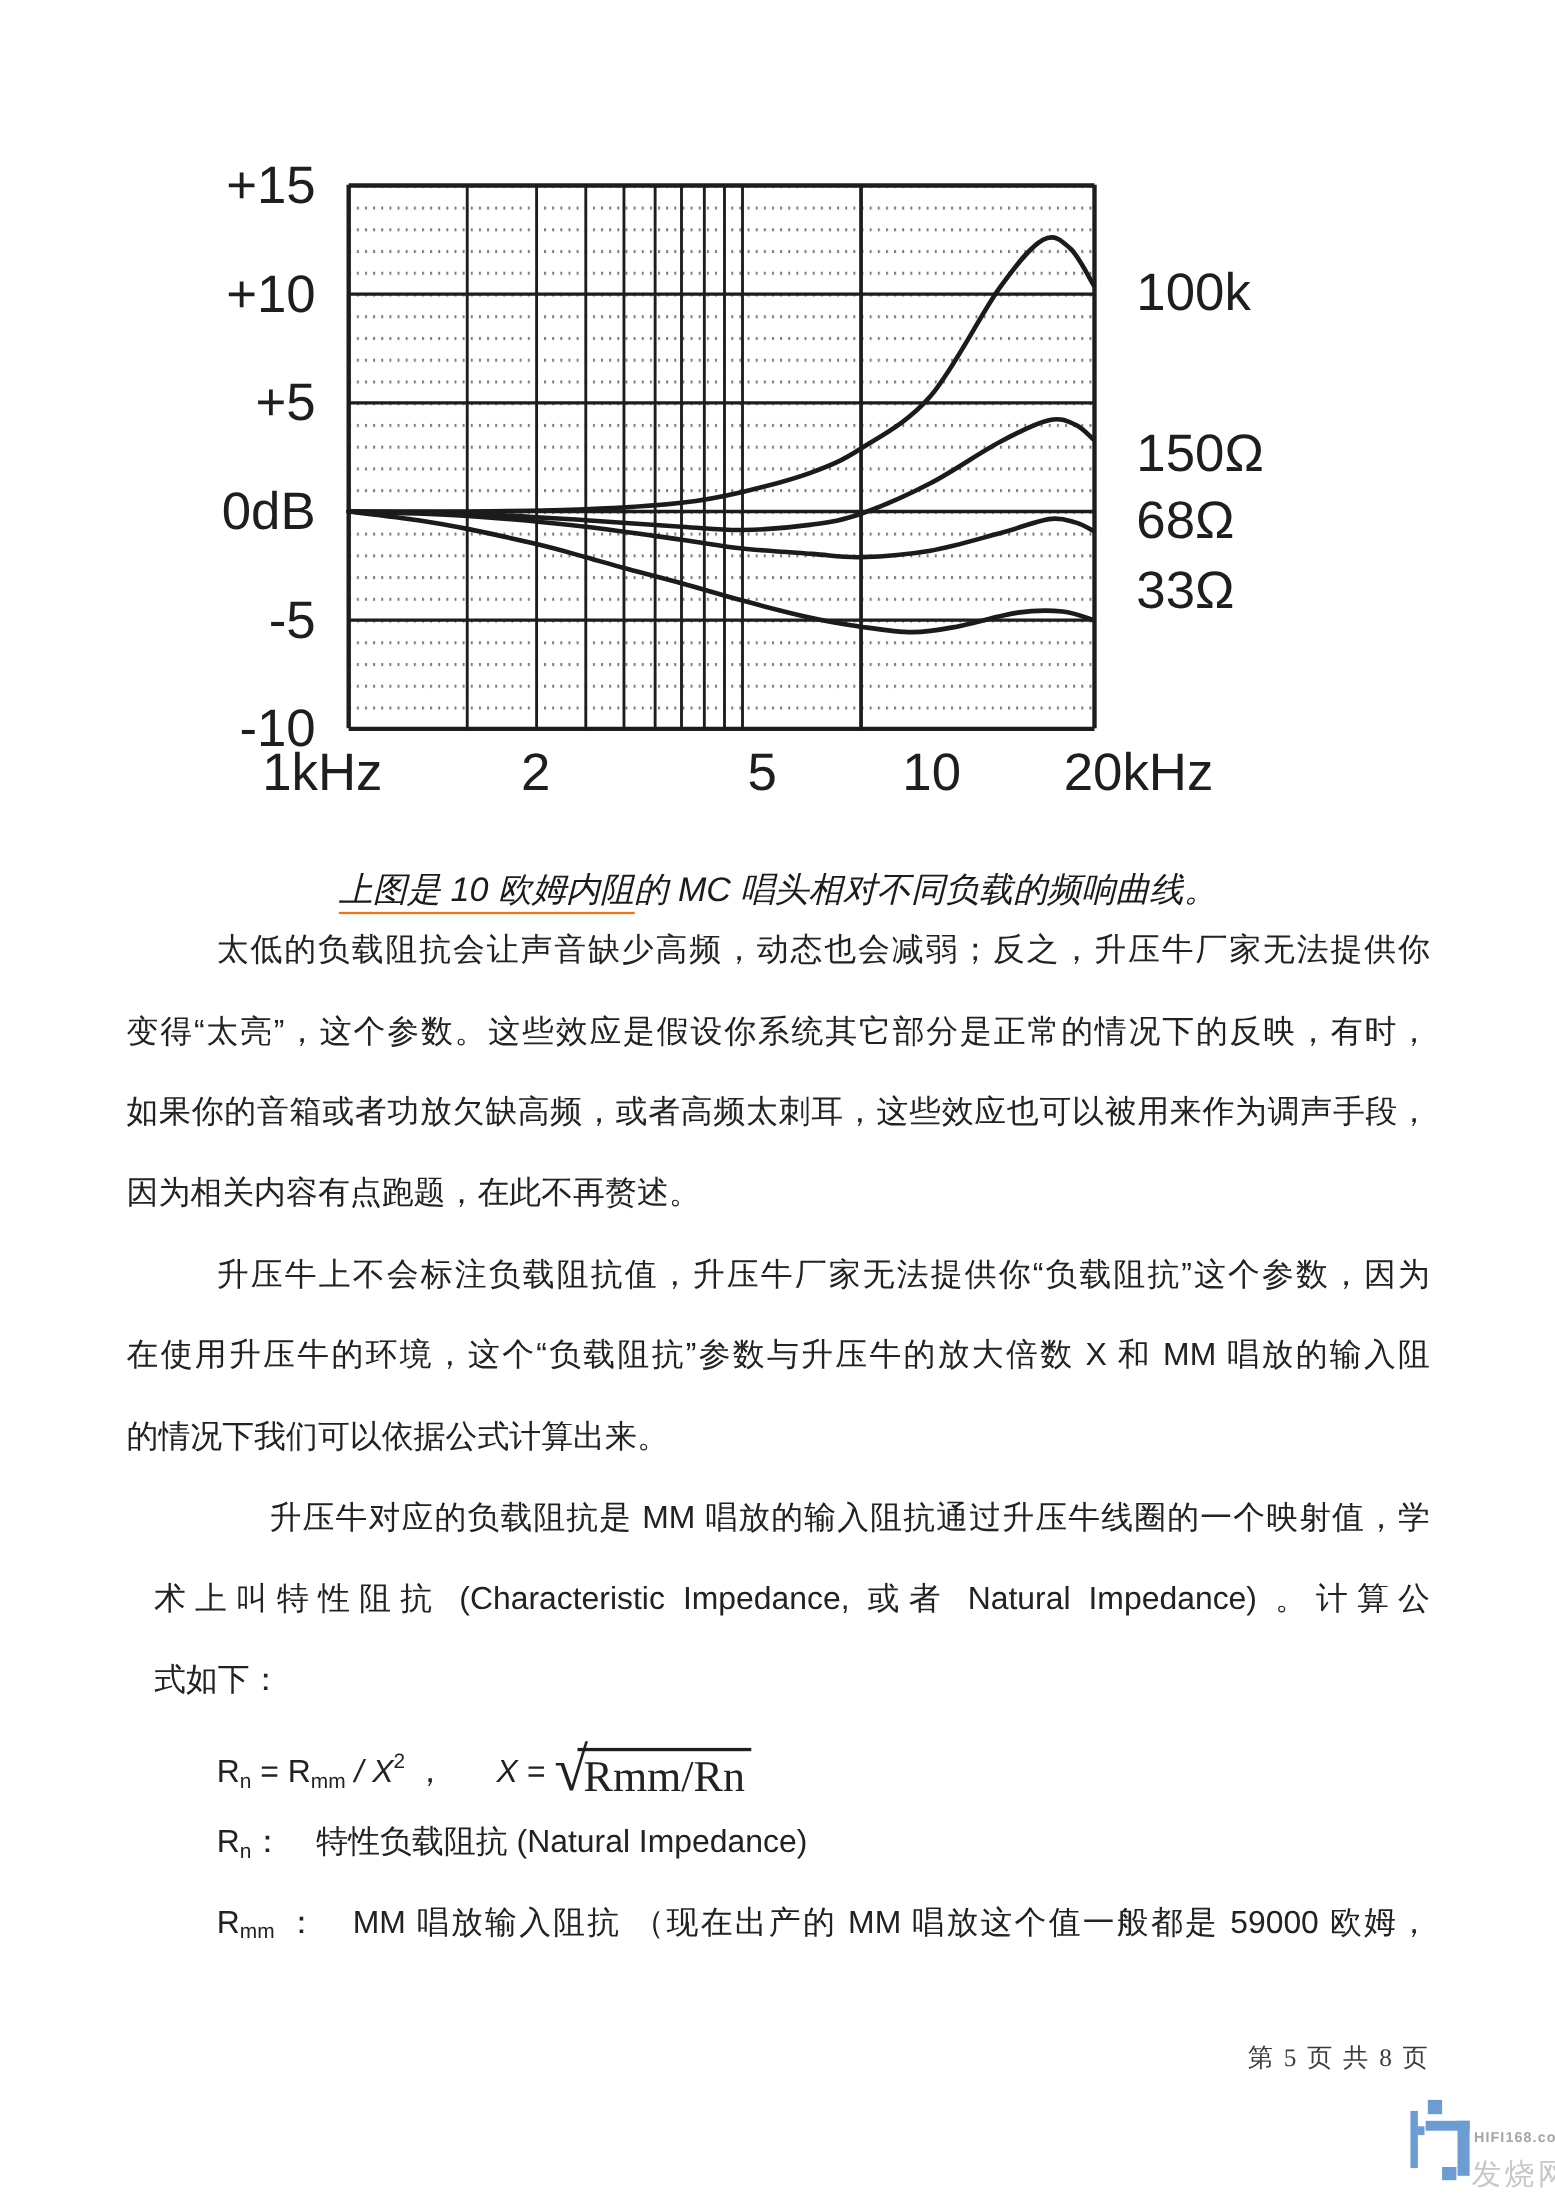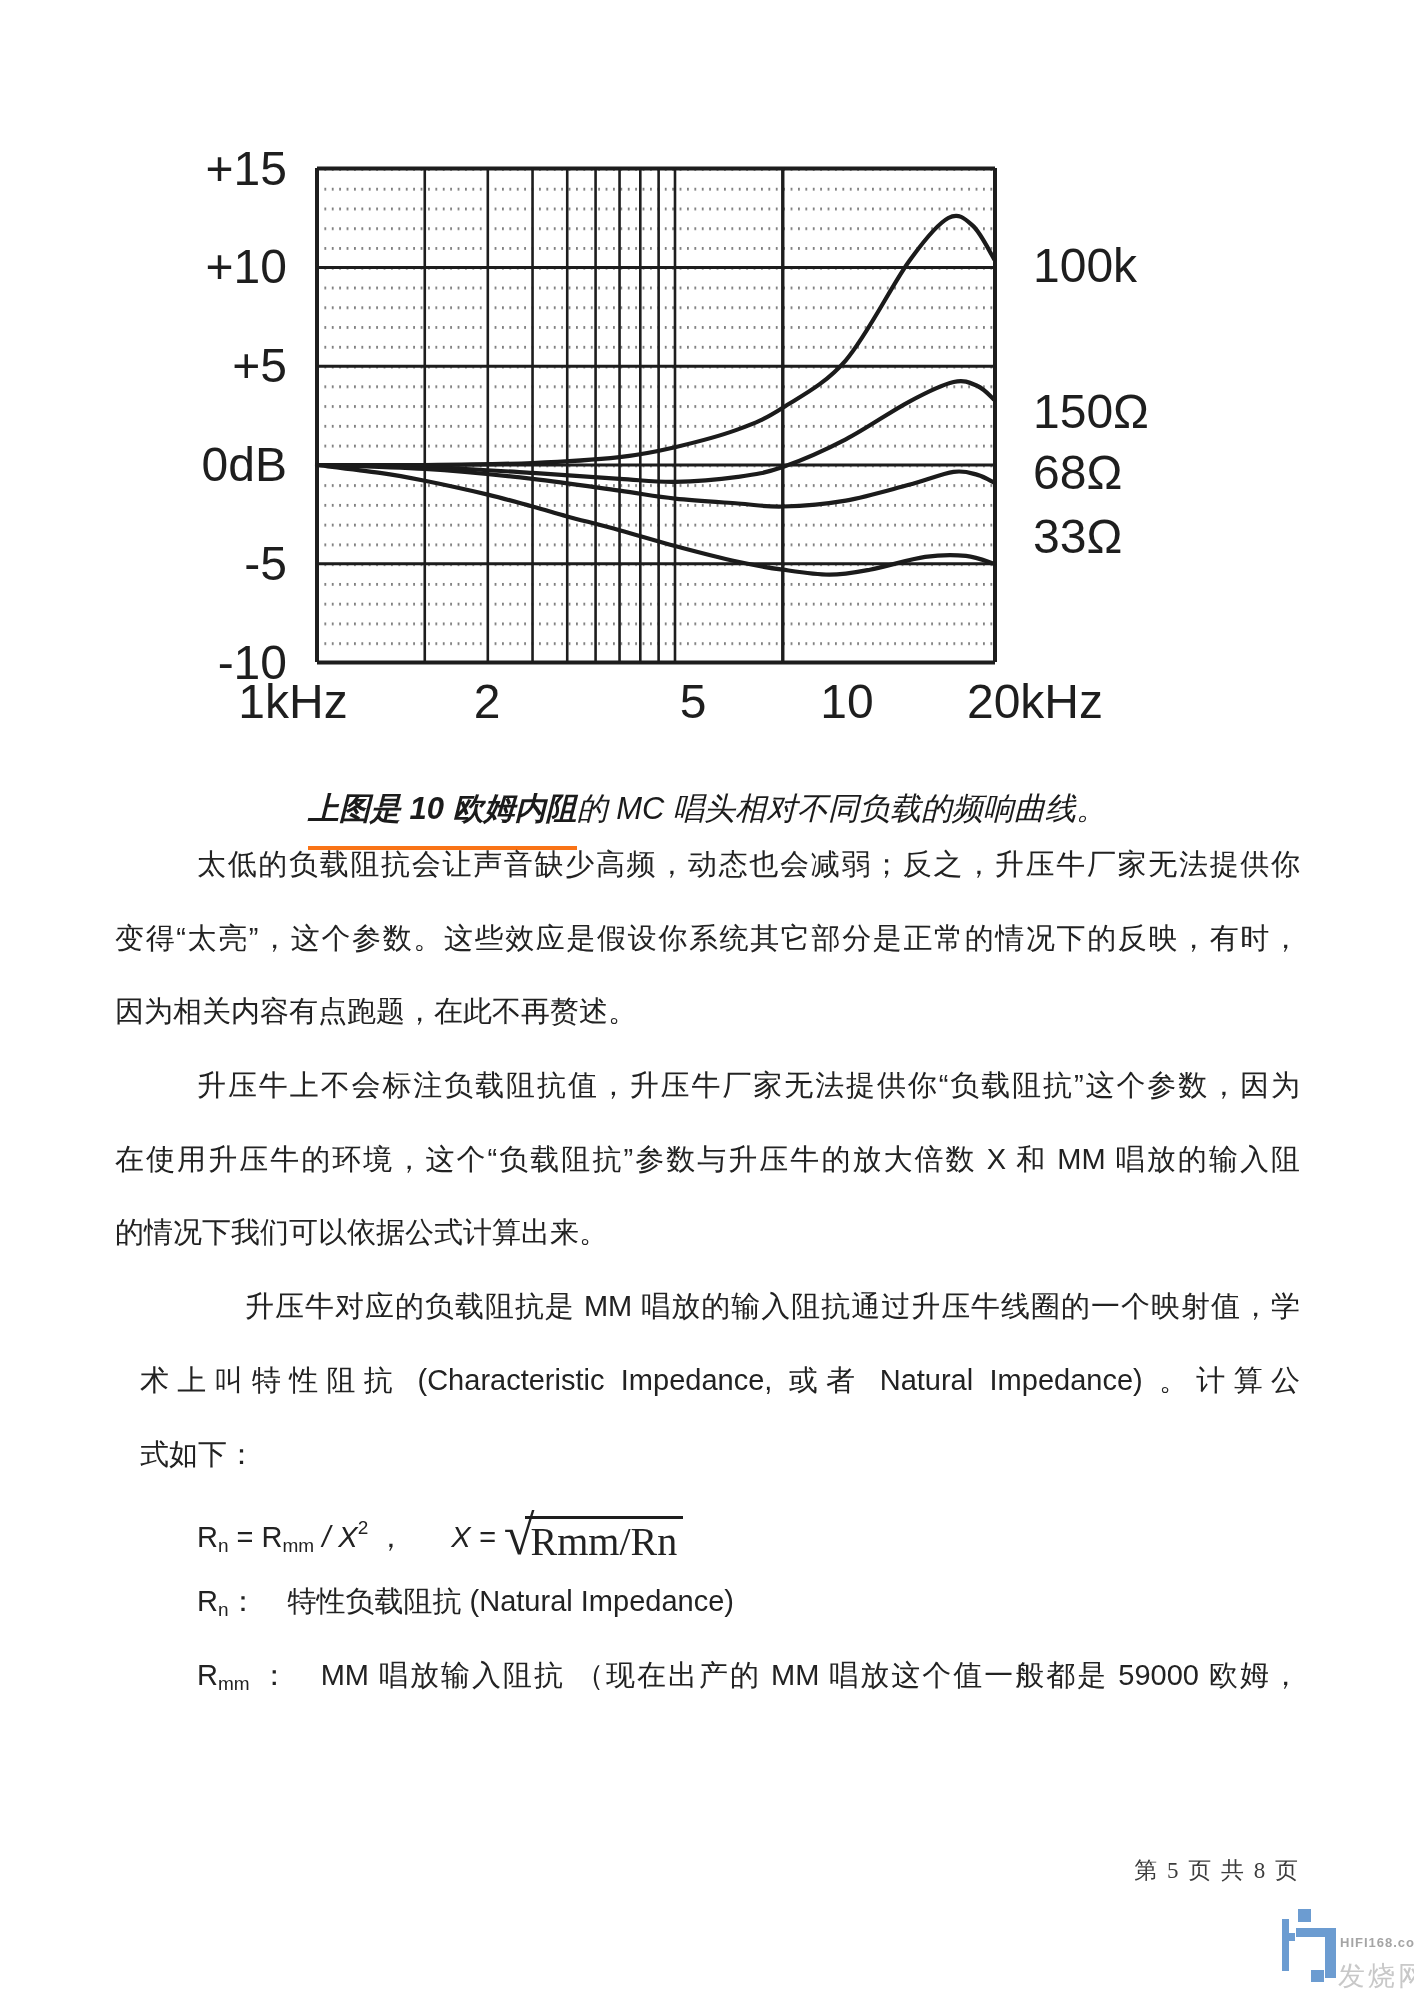--- a/index.html
+++ b/index.html
@@ -6,21 +6,21 @@
   .page{position:relative;width:1414px;height:2000px;background:#ffffff;overflow:hidden;
         font-family:"Liberation Sans","DejaVu Sans",sans-serif;color:#232323;}
 
   
   .figure{position:absolute;left:180px;top:110px;width:1000px;height:655px;}
   .ax{font-size:48px;fill:#1e1e1e;font-family:"Liberation Sans","DejaVu Sans",sans-serif;}
 
   
   .caption{position:absolute;left:115px;width:1185px;top:784px;height:50px;line-height:50px;
            text-align:center;font-style:italic;font-size:31px;color:#1b1b1b;}
-  .caption .u{border-bottom:4px solid #f97316;padding-bottom:20px;font-weight:bold;}
+  .caption .u{border-bottom:2px solid #f97316;padding-bottom:3px;}
 
   
   .bodycol{position:absolute;left:115px;top:828px;width:1185px;font-size:29px;color:#222;}
   .line{height:73.7px;line-height:73.7px;overflow:visible;}
   .j{text-align:justify;text-align-last:justify;}
   .l{text-align:left;}
   .ind{text-indent:82px;}
   .p3{padding-left:25px;}
   .p3first{text-indent:105px;}
   .fline{padding-left:82px;}
@@ -102,20 +102,21 @@
           <text x="853" y="443" class="ax">33Ω</text>
         </g>
     </svg>
   </figure>
 
   <div class="caption"><span class="u">上图是 10 欧姆内阻</span><span>的 MC 唱头相对不同负载的频响曲线。</span></div>
 
   <div class="bodycol">
     <div class="line j ind">太低的负载阻抗会让声音缺少高频，动态也会减弱；反之，升压牛厂家无法提供你</div>
     <div class="line j">变得“太亮”，这个参数。这些效应是假设你系统其它部分是正常的情况下的反映，有时，</div>
+    <div class="line j">如果你的音箱或者功放欠缺高频，或者高频太刺耳，这些效应也可以被用来作为调声手段，</div>
     <div class="line l">因为相关内容有点跑题，在此不再赘述。</div>
 
     <div class="line j ind">升压牛上不会标注负载阻抗值，升压牛厂家无法提供你“负载阻抗”这个参数，因为</div>
     <div class="line j">在使用升压牛的环境，这个“负载阻抗”参数与升压牛的放大倍数 X 和 MM 唱放的输入阻</div>
     <div class="line l">的情况下我们可以依据公式计算出来。</div>
 
     <div class="line j p3 p3first">升压牛对应的负载阻抗是 MM 唱放的输入阻抗通过升压牛线圈的一个映射值，学</div>
     <div class="line j p3">术上叫特性阻抗 (Characteristic Impedance, 或者 Natural Impedance) 。计算公</div>
     <div class="line l p3">式如下：</div>
 

